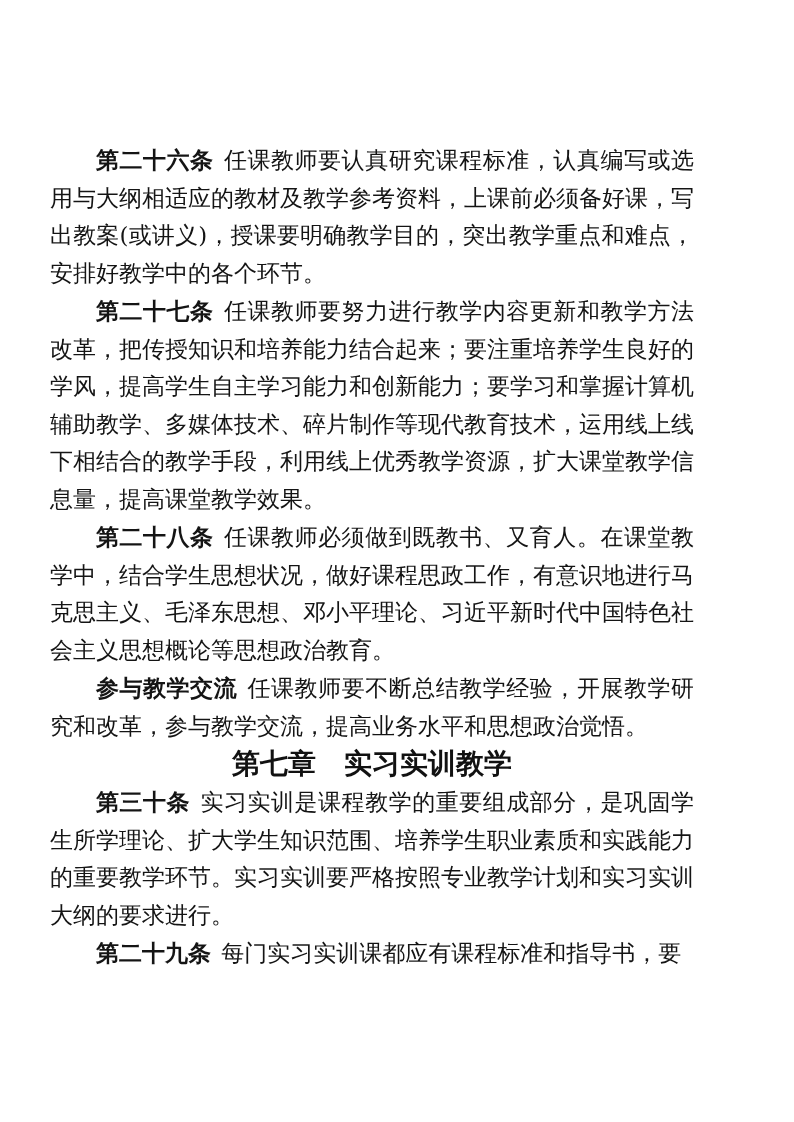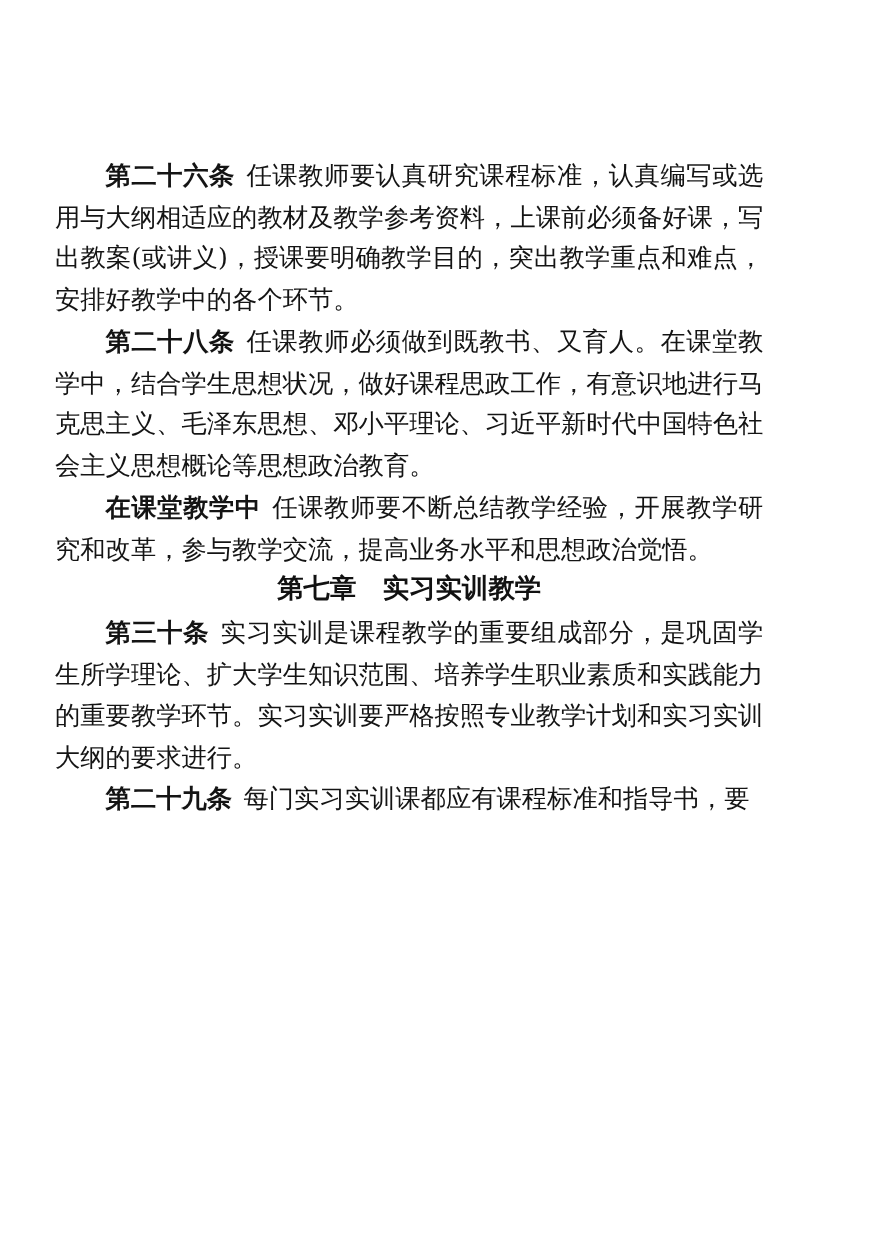--- a/index.html
+++ b/index.html
@@ -25,46 +25,49 @@
     margin: 0;
     text-indent: 2em;
     text-align: justify;
     text-justify: inter-ideograph;
   }
   .term {
     font-weight: bold;
     margin-right: 0.45em;
   }
   .chapter {
-    font-family: Liberation Mono, monospace;
+    font-family: Liberation Sans, sans-serif;
     font-weight: bold;
-    font-size: 24px;
+    font-size: 28px;
     text-align: center;
     margin: 0;
     line-height: 38px;
     color: #111111;
     text-indent: 0;
   }
 </style>
 </head>
 <body>
 
 <div class="page">
 
   <p class="para">
     <b class="term">第二十六条</b><span>任课教师要认真研究课程标准，认真编写或选用与大纲相适应的教材及教学参考资料，上课前必须备好课，写出教案(或讲义)，授课要明确教学目的，突出教学重点和难点，安排好教学中的各个环节。</span>
   </p>
 
+  <p class="para">
+    <b class="term">第二十七条</b><span>任课教师要努力进行教学内容更新和教学方法改革，把传授知识和培养能力结合起来；要注重培养学生良好的学风，提高学生自主学习能力和创新能力；要学习和掌握计算机辅助教学、多媒体技术、碎片制作等现代教育技术，运用线上线下相结合的教学手段，利用线上优秀教学资源，扩大课堂教学信息量，提高课堂教学效果。</span>
+  </p>
 
   <p class="para">
     <b class="term">第二十八条</b><span>任课教师必须做到既教书、又育人。在课堂教学中，结合学生思想状况，做好课程思政工作，有意识地进行马克思主义、毛泽东思想、邓小平理论、习近平新时代中国特色社会主义思想概论等思想政治教育。</span>
   </p>
 
   <p class="para">
-    <b class="term">在课堂教学中</b><span>任课教师要不断总结教学经验，开展教学研究和改革，参与教学交流，提高业务水平和思想政治觉悟。</span>
+    <b class="term">参与教学交流</b><span>任课教师要不断总结教学经验，开展教学研究和改革，参与教学交流，提高业务水平和思想政治觉悟。</span>
   </p>
 
   <h2 class="chapter">第七章　实习实训教学</h2>
 
   <p class="para">
     <b class="term">第三十条</b><span>实习实训是课程教学的重要组成部分，是巩固学生所学理论、扩大学生知识范围、培养学生职业素质和实践能力的重要教学环节。实习实训要严格按照专业教学计划和实习实训大纲的要求进行。</span>
   </p>
 
   <p class="para">
     <b class="term">第二十九条</b><span>每门实习实训课都应有课程标准和指导书，要</span>

